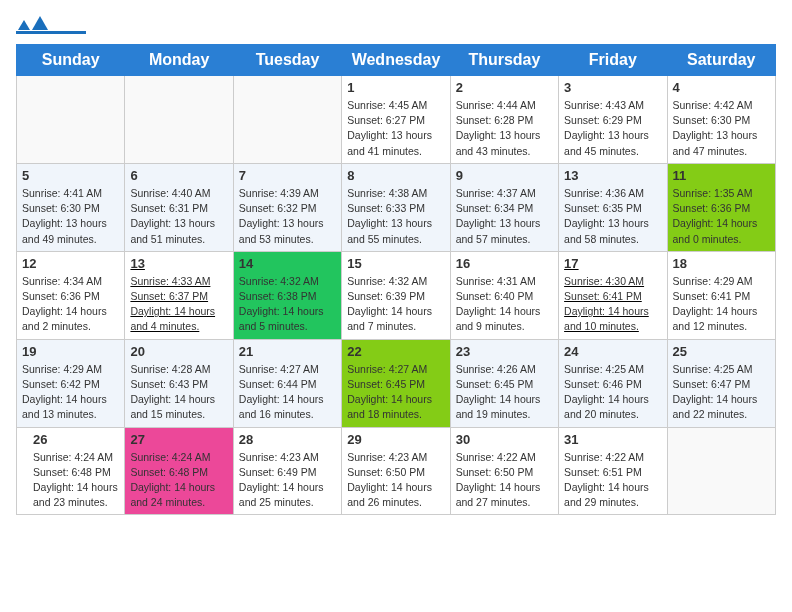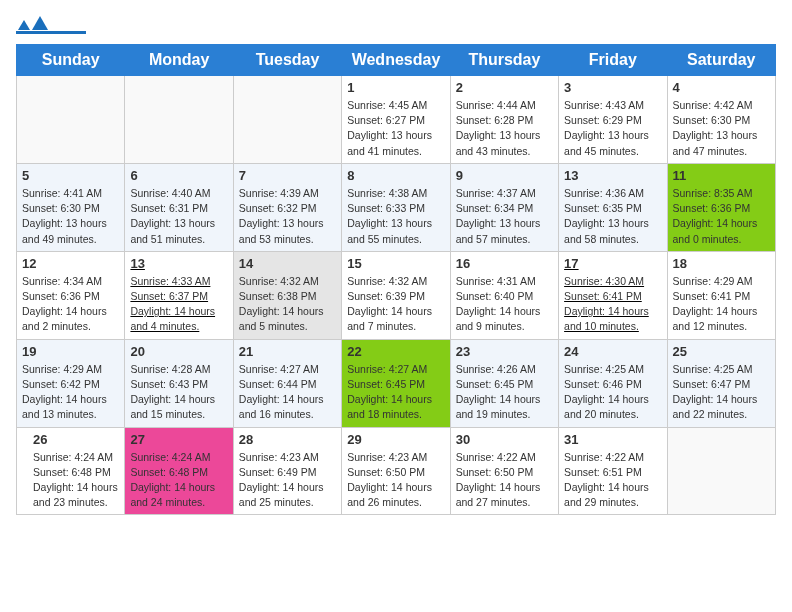--- a/index.html
+++ b/index.html
@@ -208,39 +208,39 @@
 Daylight: 13 hours and 57 minutes.</div>
         </td>
         <td style="background: rgb(240, 245, 251);">
           <div class="day-number">13</div>
           <div class="day-info" style="white-space: pre-line;">Sunrise: 4:36 AM
 Sunset: 6:35 PM
 Daylight: 13 hours and 58 minutes.</div>
         </td>
         <td style="background: #84cc16;">
           <div class="day-number">11</div>
-          <div class="day-info" style="white-space: pre-line;">Sunrise: 8:35 AM
+          <div class="day-info" style="white-space: pre-line;">Sunrise: 1:35 AM
 Sunset: 6:36 PM
 Daylight: 14 hours and 0 minutes.</div>
         </td>
       </tr>
       <tr>
         <td style="background: rgb(255, 255, 255);">
           <div class="day-number">12</div>
           <div class="day-info" style="white-space: pre-line;">Sunrise: 4:34 AM
 Sunset: 6:36 PM
 Daylight: 14 hours and 2 minutes.</div>
         </td>
         <td style="background: rgb(255, 255, 255); text-decoration: underline;">
           <div class="day-number">13</div>
           <div class="day-info" style="white-space: pre-line;">Sunrise: 4:33 AM
 Sunset: 6:37 PM
 Daylight: 14 hours and 4 minutes.</div>
         </td>
-        <td style="background: #e5e5e5;">
+        <td style="background: #22c55e;">
           <div class="day-number">14</div>
           <div class="day-info" style="white-space: pre-line;">Sunrise: 4:32 AM
 Sunset: 6:38 PM
 Daylight: 14 hours and 5 minutes.</div>
         </td>
         <td style="background: rgb(255, 255, 255);">
           <div class="day-number">15</div>
           <div class="day-info" style="white-space: pre-line;">Sunrise: 4:32 AM
 Sunset: 6:39 PM
 Daylight: 14 hours and 7 minutes.</div>

